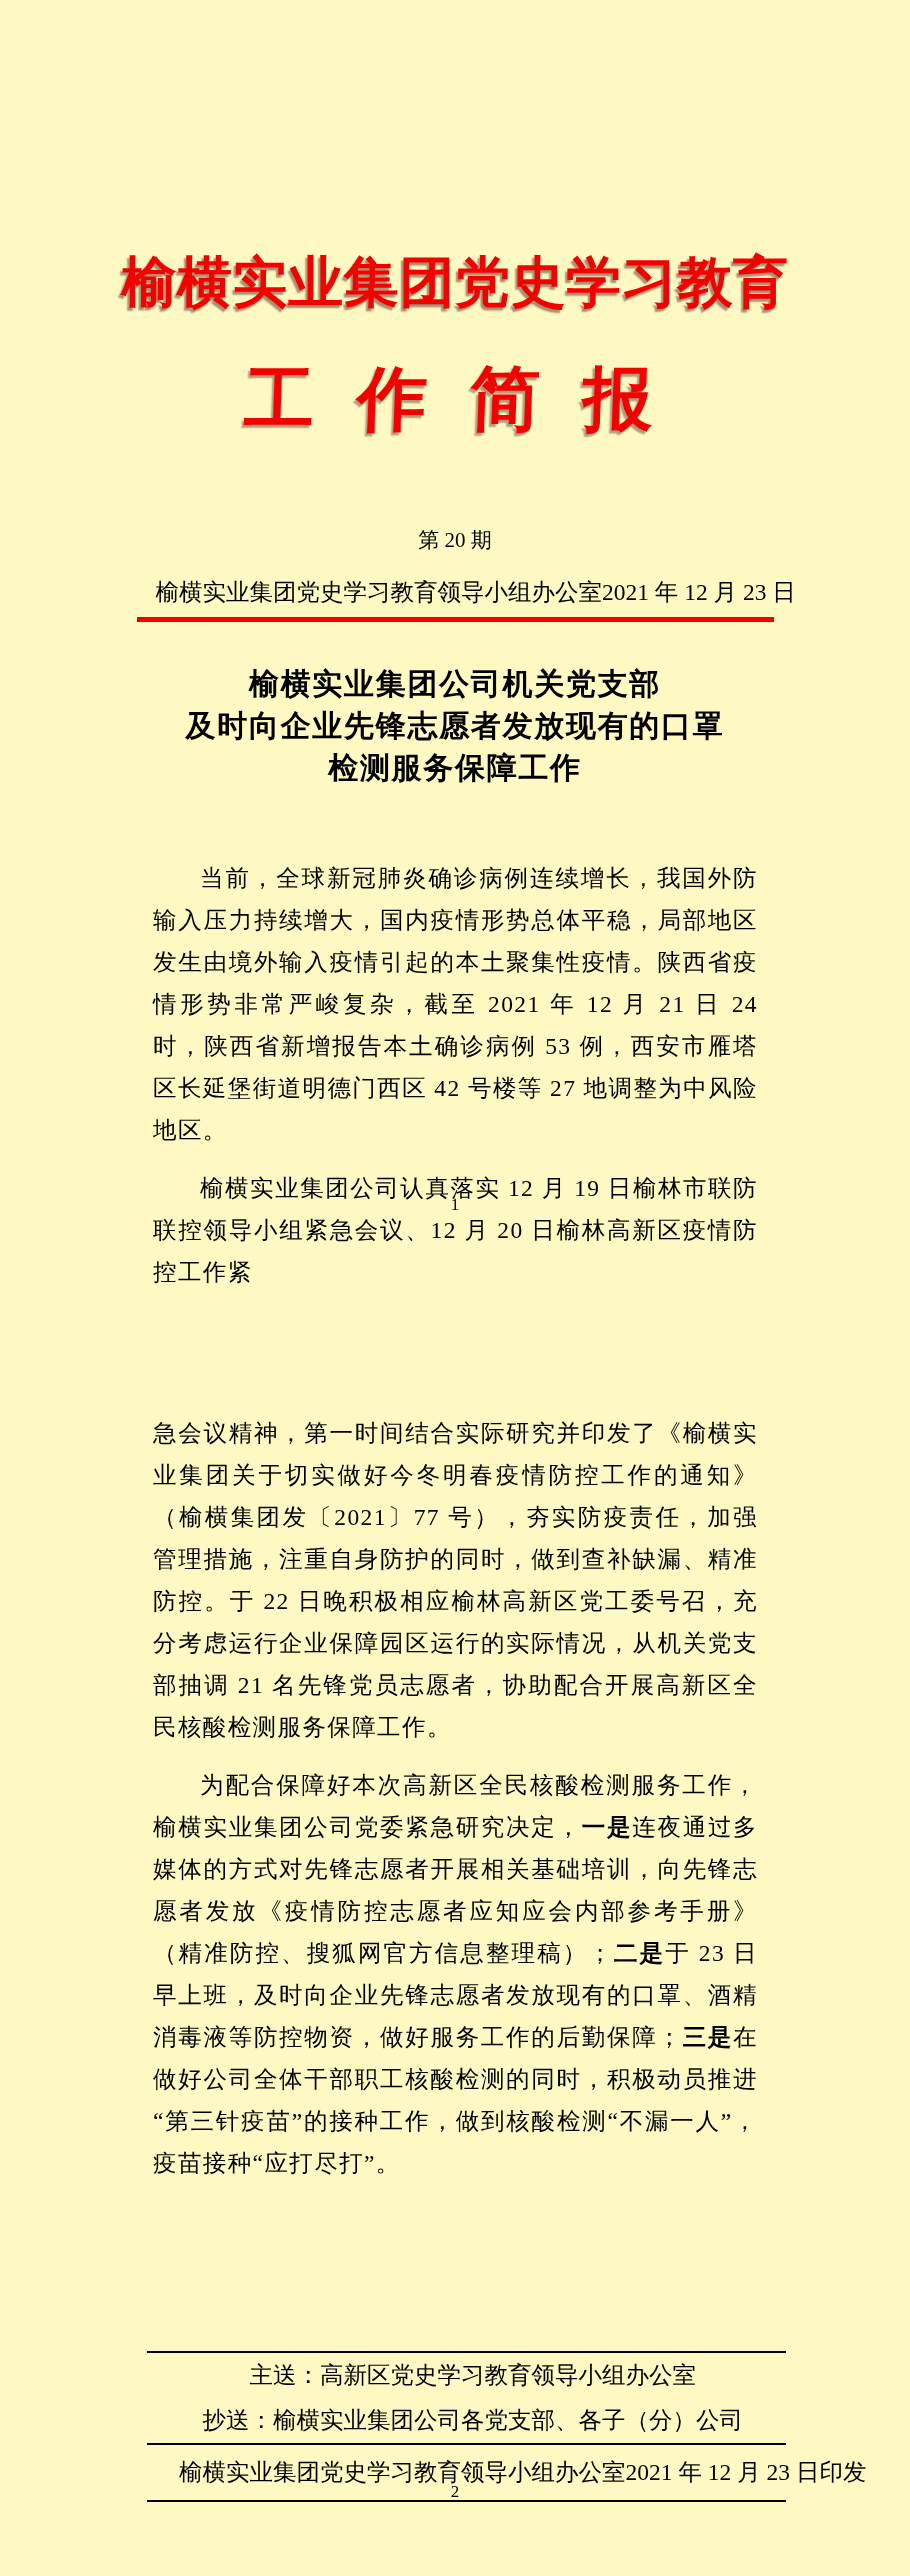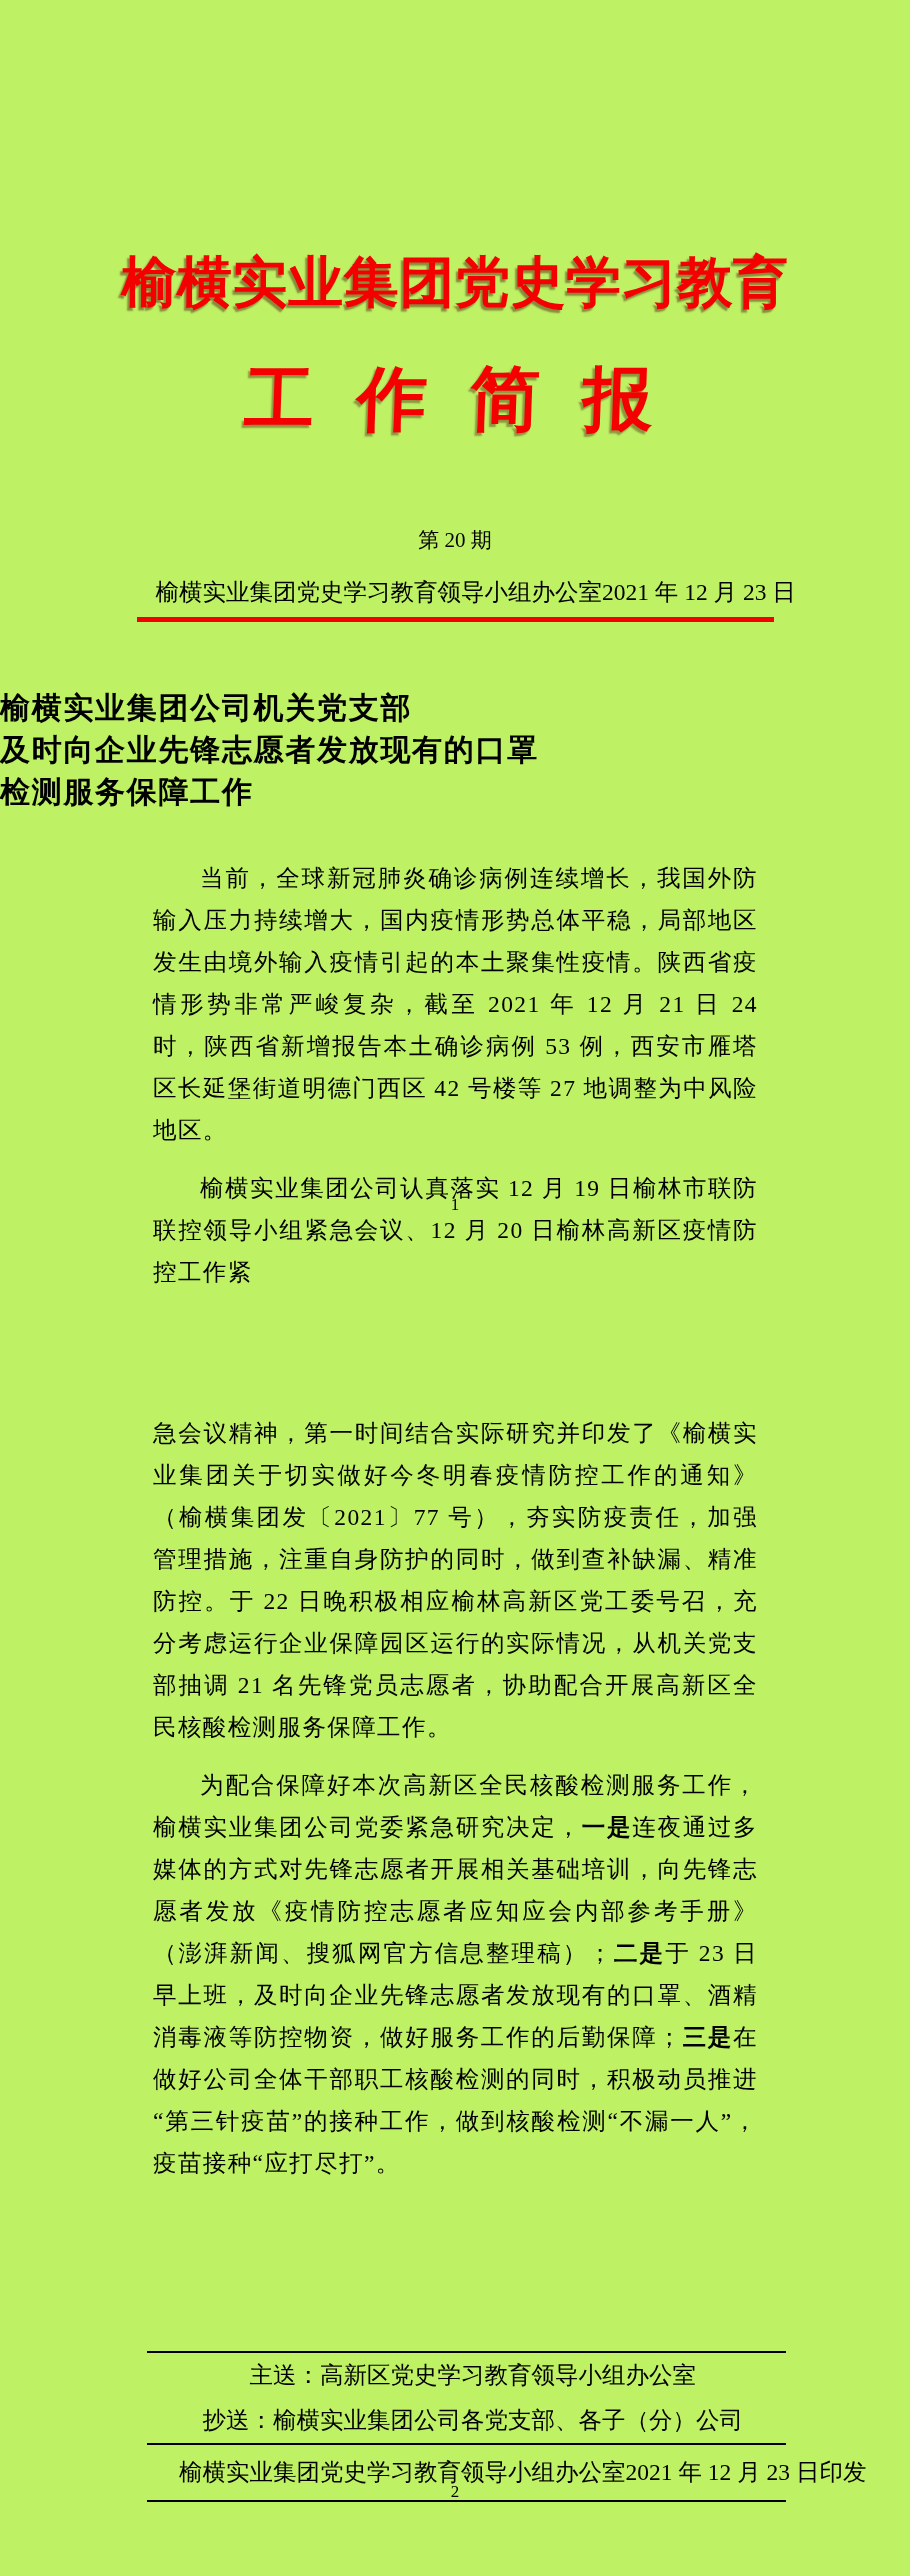--- a/index.html
+++ b/index.html
@@ -1,20 +1,20 @@
 <!DOCTYPE html>
 <html lang="zh" style="font-size:9.2px"><head>
 <meta charset="utf-8">
 <style>
   html,body{margin:0;padding:0;background:#ffffff;}
   .canvas{
     position:relative;
     width:910px;
     height:2576px;
-    background:#bef264;
+    background:#fef9c3;
     font-family:"Liberation Serif","DejaVu Serif",serif;
     color:#000;
     overflow:hidden;
   }
   .abs{position:absolute;}
 
   
   .main-title{
     top:251px;left:0;width:910px;
     text-align:center;
@@ -48,23 +48,23 @@
   .header-row .office{margin-left:18.4px;}
   .header-row .date{margin-right:20px;}
   .red-rule{
     top:617px;left:137px;width:637px;height:5.2px;
     background:#f40000;
   }
 
   
   .article-title{
     top:663px;left:0;width:910px;
+    text-align:center;
     font-size:30px;font-weight:bold;line-height:42px;
     letter-spacing:1.7px;
-    margin-top:24px;
   }
   .body-block{
     left:137px;width:637px;
     font-size:23.5px;line-height:42px;
     letter-spacing:1.4px;
     text-align:justify;
   }
   .body-block p{margin:16px;text-indent:2em;}
   .body-block p.no-indent{text-indent:0;}
   .body-block .b{font-weight:bold;}
@@ -126,21 +126,21 @@
 
   <div class="abs body-block body-1">
       <p><span>当前，全球新冠肺炎确诊病例连续增长，我国外防输入压力持续增大，国内疫情形势总体平稳，局部地区发生由境外输入疫情引起的本土聚集性疫情。陕西省疫情形势非常严峻复杂，截至 2021 年 12 月 21 日 24 时，陕西省新增报告本土确诊病例 53 例，西安市雁塔区长延堡街道明德门西区 42 号楼等 27 地调整为中风险地区。</span></p>
       <p><span>榆横实业集团公司认真落实 12 月 19 日榆林市联防联控领导小组紧急会议、12 月 20 日榆林高新区疫情防控工作紧</span></p>
     </div>
 
   <div class="abs page-no pn1">1</div>
 
   <div class="abs body-block body-2">
       <p class="no-indent"><span>急会议精神，第一时间结合实际研究并印发了《榆横实业集团关于切实做好今冬明春疫情防控工作的通知》（榆横集团发〔2021〕77 号），夯实防疫责任，加强管理措施，注重自身防护的同时，做到查补缺漏、精准防控。于 22 日晚积极相应榆林高新区党工委号召，充分考虑运行企业保障园区运行的实际情况，从机关党支部抽调 21 名先锋党员志愿者，协助配合开展高新区全民核酸检测服务保障工作。</span></p>
-      <p><span>为配合保障好本次高新区全民核酸检测服务工作，榆横实业集团公司党委紧急研究决定，</span><span class="b">一是</span><span>连夜通过多媒体的方式对先锋志愿者开展相关基础培训，向先锋志愿者发放《疫情防控志愿者应知应会内部参考手册》（澎湃新闻、搜狐网官方信息整理稿）；</span><span class="b">二是</span><span>于 23 日早上班，及时向企业先锋志愿者发放现有的口罩、酒精消毒液等防控物资，做好服务工作的后勤保障；</span><span class="b">三是</span><span>在做好公司全体干部职工核酸检测的同时，积极动员推进“第三针疫苗”的接种工作，做到核酸检测“不漏一人”，疫苗接种“应打尽打”。</span></p>
+      <p><span>为配合保障好本次高新区全民核酸检测服务工作，榆横实业集团公司党委紧急研究决定，</span><span class="b">一是</span><span>连夜通过多媒体的方式对先锋志愿者开展相关基础培训，向先锋志愿者发放《疫情防控志愿者应知应会内部参考手册》（精准防控、搜狐网官方信息整理稿）；</span><span class="b">二是</span><span>于 23 日早上班，及时向企业先锋志愿者发放现有的口罩、酒精消毒液等防控物资，做好服务工作的后勤保障；</span><span class="b">三是</span><span>在做好公司全体干部职工核酸检测的同时，积极动员推进“第三针疫苗”的接种工作，做到核酸检测“不漏一人”，疫苗接种“应打尽打”。</span></p>
     </div>
 
   <div class="abs footer">
     <div class="send-rows">
       <div class="send-row">
         <span>主送：</span><span>高新区党史学习教育领导小组办公室</span>
       </div>
       <div class="send-row">
         <span>抄送：</span><span>榆横实业集团公司各党支部、各子（分）公司</span>
       </div>

